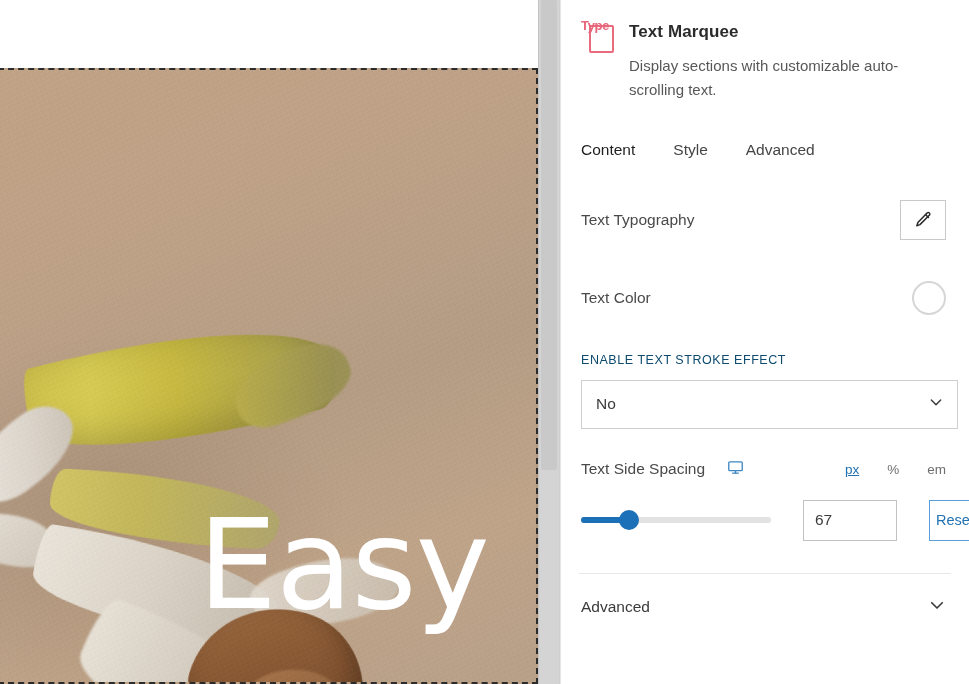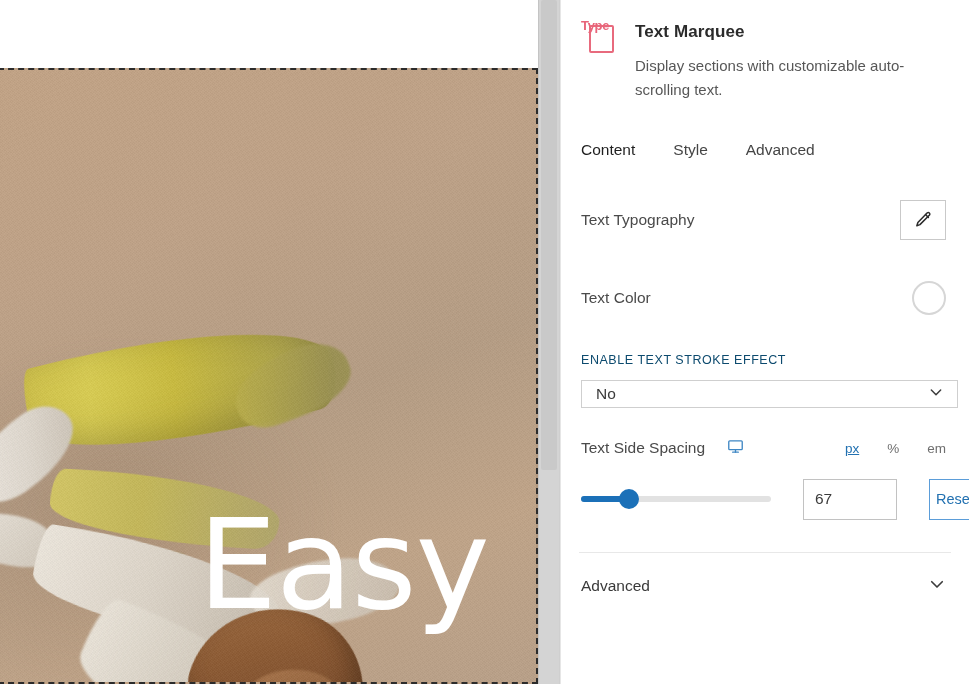--- a/index.html
+++ b/index.html
@@ -217,21 +217,21 @@
     overflow: hidden;
   }
 
   .panel-inner { padding: 0 18px 0 18px; }
 
   
   .widget-header {
     display: flex;
     align-items: flex-start;
     padding: 12px 0 0 0;
-    gap: 14px;
+    gap: 8px;
   }
   .widget-icon {
     flex: 0 0 auto;
     width: 40px; height: 44px;
     position: relative;
     margin-left: 2px;
   }
   .widget-icon .box {
     position: absolute;
     left: 8px; top: 13px;
@@ -324,21 +324,21 @@
     color: #0c4a6e;
     text-transform: uppercase;
   }
   .select-wrap {
     position: relative;
     margin-top: 13px;
     width: 377px;
   }
   .select-box {
     width: 100%;
-    height: 28px;
+    height: 49px;
     border: 1px solid #cfcfcf;
     background: #ffffff;
     display: flex;
     align-items: center;
     padding: 0 14px;
     font-size: 15.5px;
     color: #3b3b3b;
     cursor: pointer;
   }
   .select-chevron {

